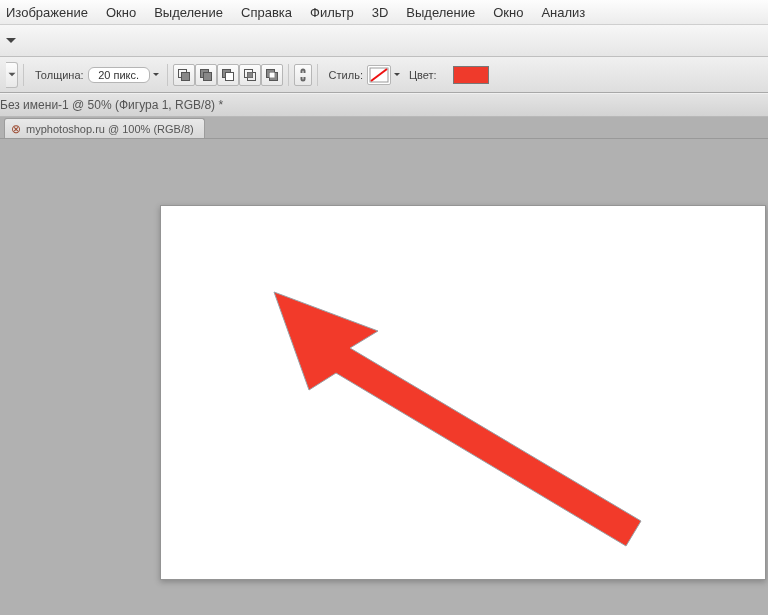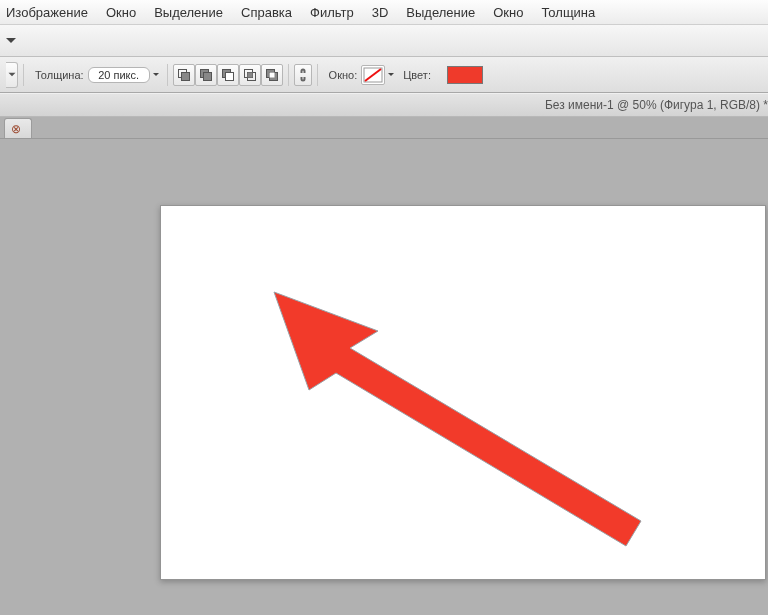--- a/index.html
+++ b/index.html
@@ -17,41 +17,41 @@
   .iconbtn{width:22px;height:22px;border:1px solid #b6b6b6;border-radius:2px;background:linear-gradient(#fcfcfc,#e8e8e8);display:flex;align-items:center;justify-content:center;cursor:pointer}
   .iconbtn svg{display:block}
   .optdd{width:12px;height:22px;display:flex;align-items:center;justify-content:center}
   .optdd .dd{transform:scale(.6)}
   .link-icon svg{color:#666}
   .style-label{margin-left:6px;margin-right:4px}
   .style-swatch{width:24px;height:20px;border:1px solid #b5b5b5;background:#fff;display:flex;align-items:center;justify-content:center;border-radius:2px}
   .style-swatch svg{display:block}
   .color-label{margin-left:6px;margin-right:16px}
   .color-swatch{width:36px;height:18px;border:1px solid #777;background:var(--fill);cursor:pointer}
-  .titlebar{height:24px;background:linear-gradient(#e4e4e4,#d3d3d3);border-top:1px solid #f0f0f0;border-bottom:1px solid #b8b8b8;display:flex;align-items:center;justify-content:flex-end;font-size:12px;color:#555}
+  .titlebar{height:24px;background:linear-gradient(#e4e4e4,#d3d3d3);border-top:1px solid #f0f0f0;border-bottom:1px solid #b8b8b8;display:flex;align-items:center;justify-content:flex-start;font-size:12px;color:#555}
   .tabrow{height:22px;background:#b1b1b1;border-bottom:1px solid #999;display:flex;align-items:flex-end;padding-left:4px}
   .tab{height:20px;background:linear-gradient(#e9e9e9,#d8d8d8);border:1px solid #9c9c9c;border-bottom:none;border-radius:3px 3px 0 0;padding:0 10px 0 6px;display:flex;align-items:center;font-size:11px;color:#555;gap:5px;cursor:pointer}
   .close-x{font-family:Arial;font-size:12px;color:#9c4a30;line-height:1}
   .workarea{position:relative;height:479px;width:768px;background:#b1b1b1}
   .canvas{position:absolute;left:160px;top:66px;width:606px;height:375px;background:#fff;border:1px solid #949494;box-shadow:0 2px 6px rgba(0,0,0,.25)}
   .canvas svg{position:absolute;left:0;top:0}
 </style>
 </head>
 <body>
 
 <div class="menubar">
   <span>Изображение</span>
   <span>Окно</span>
   <span>Выделение</span>
   <span>Справка</span>
   <span>Фильтр</span>
   <span>3D</span>
   <span>Выделение</span>
   <span>Окно</span>
-  <span>Толщина</span>
+  <span>Анализ</span>
 </div>
 
 <div class="blankbar">
   <span class="dd"></span>
 </div>
 
 <div class="optsbar">
   <div class="tool-edge">
       <span class="dd"></span>
     </div>
@@ -95,41 +95,42 @@
         <rect x="4.5" y="4.5" width="5" height="5" fill="#fff"></rect>
       </svg>
   </div>
   <div class="sep"></div>
   <div class="iconbtn link-icon" style="width:18px">
     <svg width="10" height="16" viewBox="0 0 10 16">
         <path d="M5 1.5a2.5 2.5 0 0 1 2.5 2.5v2h-2v-2a.5.5 0 1 0-1 0v2h-2v-2A2.5 2.5 0 0 1 5 1.5zM5 14.5a2.5 2.5 0 0 1-2.5-2.5v-2h2v2a.5.5 0 1 0 1 0v-2h2v2A2.5 2.5 0 0 1 5 14.5z" fill="#666"></path>
       </svg>
   </div>
   <div class="sep"></div>
-  <span class="style-label">Окно:</span>
+  <span class="style-label">Стиль:</span>
   <div class="style-swatch">
     <svg width="20" height="16">
         <rect x="1" y="1" width="18" height="14" fill="none" stroke="#999"></rect>
         <line x1="2" y1="14" x2="18" y2="2" stroke="#e11" stroke-width="2"></line>
       </svg>
   </div>
   <div class="optdd">
       <span class="dd"></span>
     </div>
   <span class="color-label">Цвет:</span>
   <div class="color-swatch" style="--fill:#ef3a2b"></div>
 </div>
 
 <div class="titlebar">
   <span>Без имени-1 @ 50% (Фигура 1, RGB/8) *</span>
 </div>
 
 <div class="tabrow">
   <div class="tab">
     <span class="close-x">⊗</span>
+    <span>myphotoshop.ru @ 100% (RGB/8)</span>
   </div>
 </div>
 
 <div class="workarea">
   <div class="canvas">
     <svg width="606" height="375">
       <polygon points="113,86 217,125 189,142 480,315 465,340 175,167 148,184" fill="#f23a2a" stroke="#9aa0a6" stroke-width="1"></polygon>
     </svg>
   </div>
 </div>

